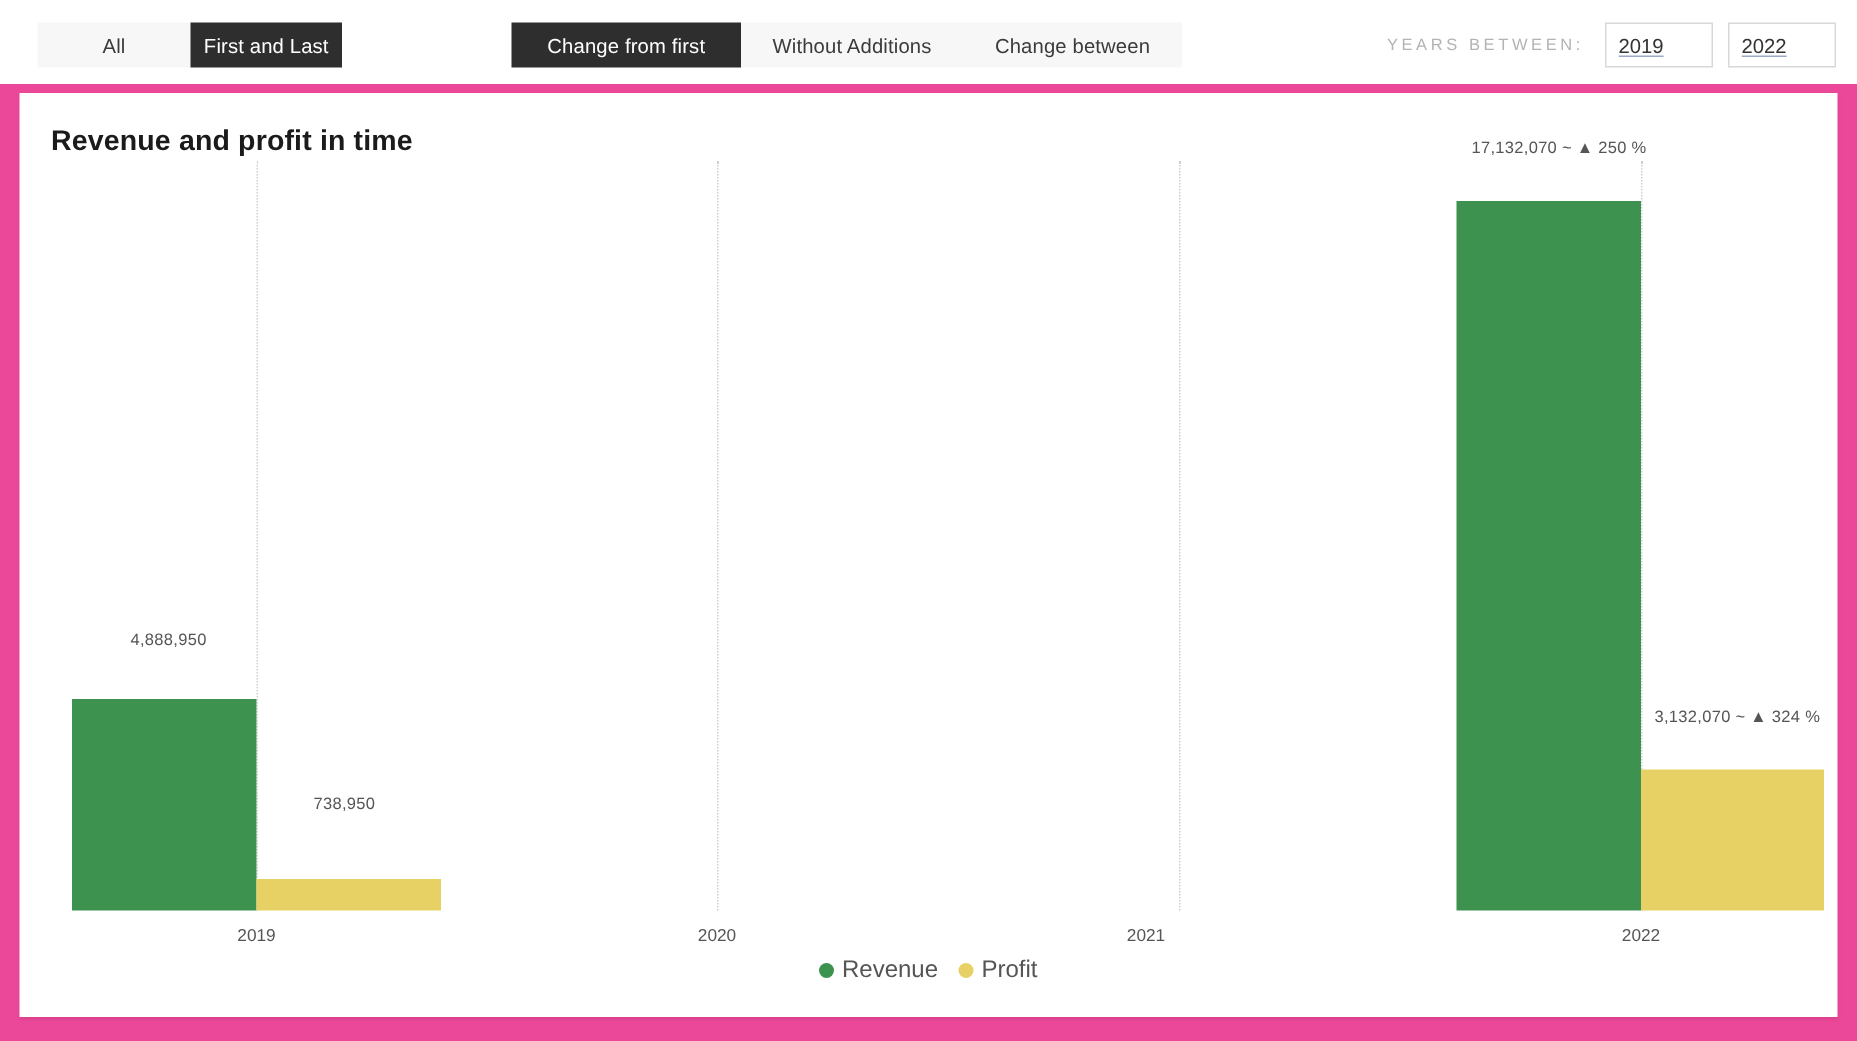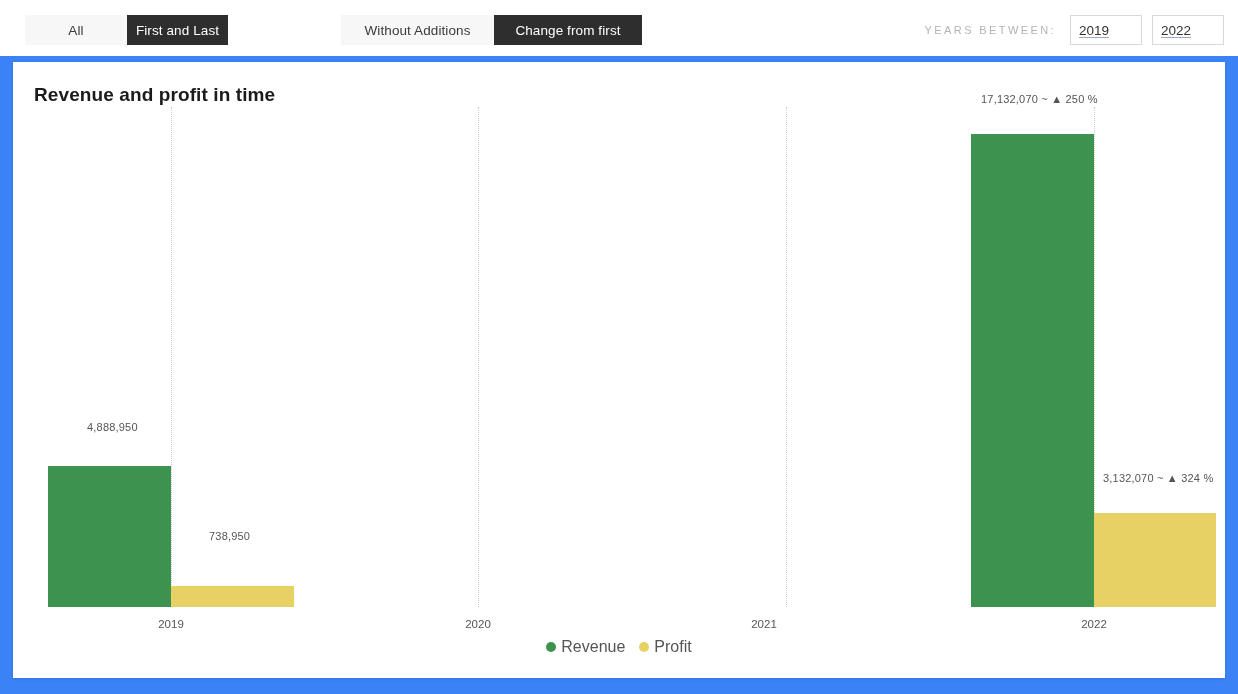--- a/index.html
+++ b/index.html
@@ -3,21 +3,21 @@
 <meta charset="utf-8">
 <style>
   * { box-sizing: border-box; }
   html, body {
     margin: 0; padding: 0;
     width: 1238px; height: 694px;
     background: #f2f2f2;
     font-family: "Liberation Sans", sans-serif;
     overflow: hidden;
   }
-  #app { position: relative; width: 1238px; height: 694px; background: #3b82f6; }
+  #app { position: relative; width: 1238px; height: 694px; background: #ec4899; }
 
   
   .toolbar {
     position: absolute; left: 0; top: 0; width: 1238px; height: 56px;
     background: #ffffff;
   }
   .btn-group { position: absolute; display: flex; }
   .btn-group.grp-scope { left: 25px; top: 15px; }
   .btn-group.grp-mode  { left: 341px; top: 15px; }
 
@@ -116,22 +116,23 @@
 <div id="app">
 
   <div class="toolbar">
 
     <div class="btn-group grp-scope">
       <button class="tgl">All</button>
       <button class="tgl on">First and Last</button>
     </div>
 
     <div class="btn-group grp-mode">
+      <button class="tgl on">Change from first</button>
       <button class="tgl">Without Additions</button>
-      <button class="tgl on">Change from first</button>
+      <button class="tgl">Change between</button>
     </div>
 
     <div class="years-wrap">
       <span class="years-label">YEARS BETWEEN:</span>
       <input class="year-input" type="text" value="2019" style="">
       <input class="year-input" type="text" value="2022" style="">
     </div>
   </div>
 
   <div class="card">

